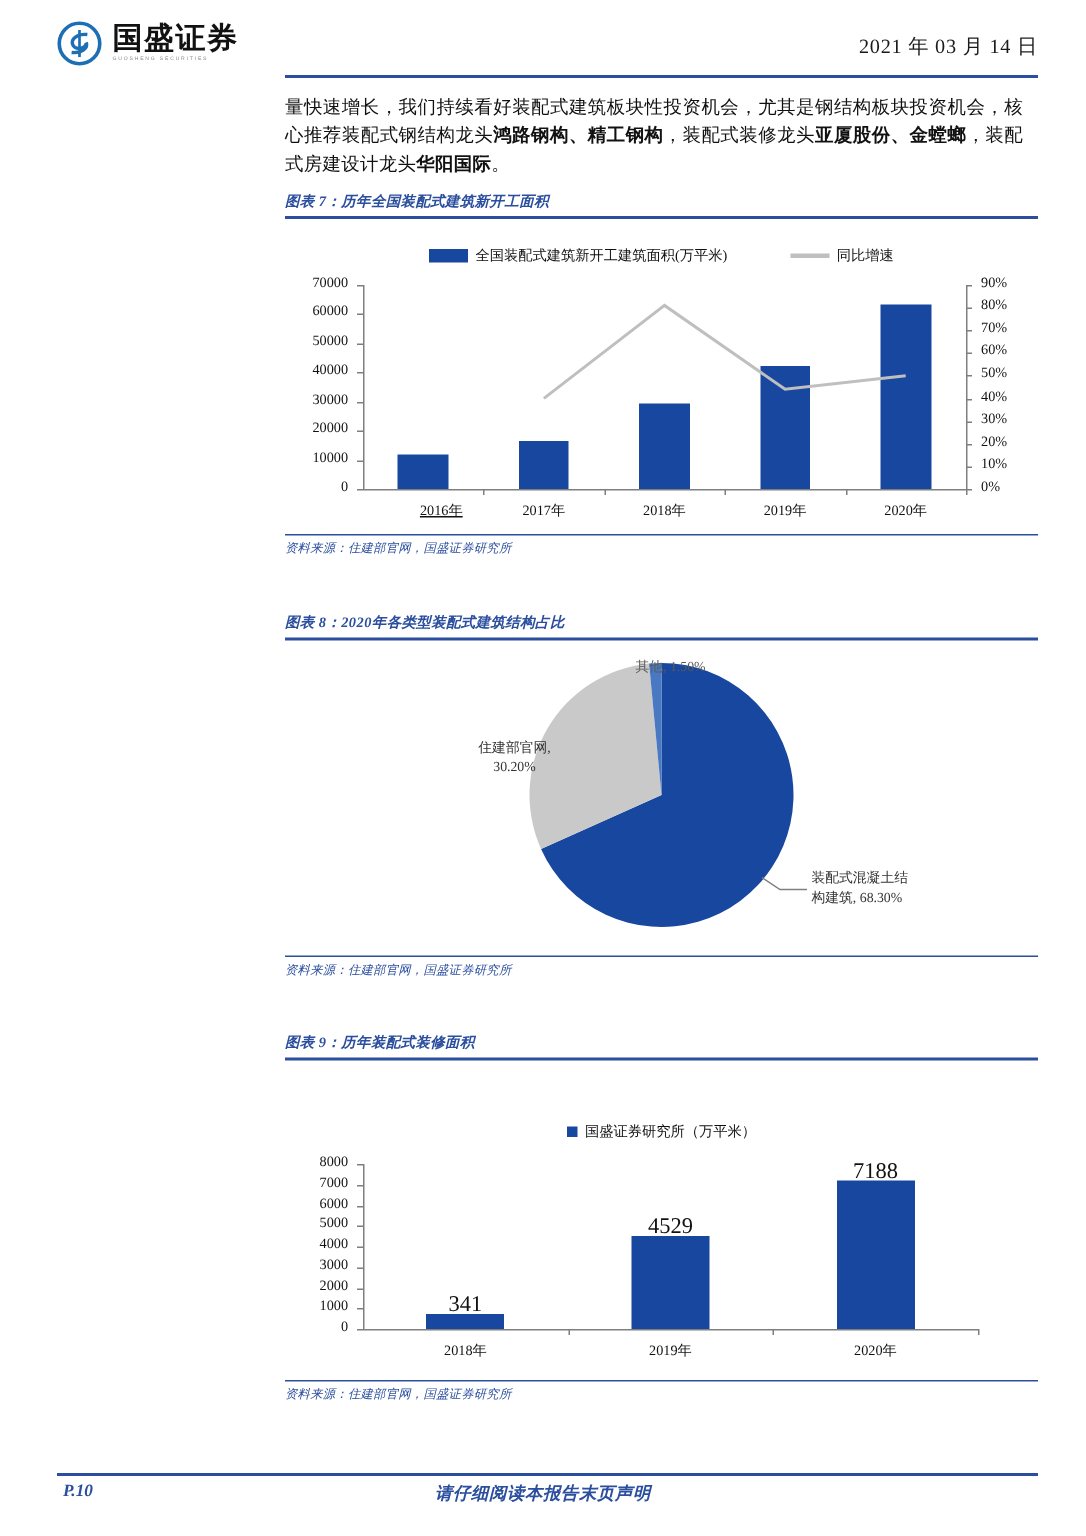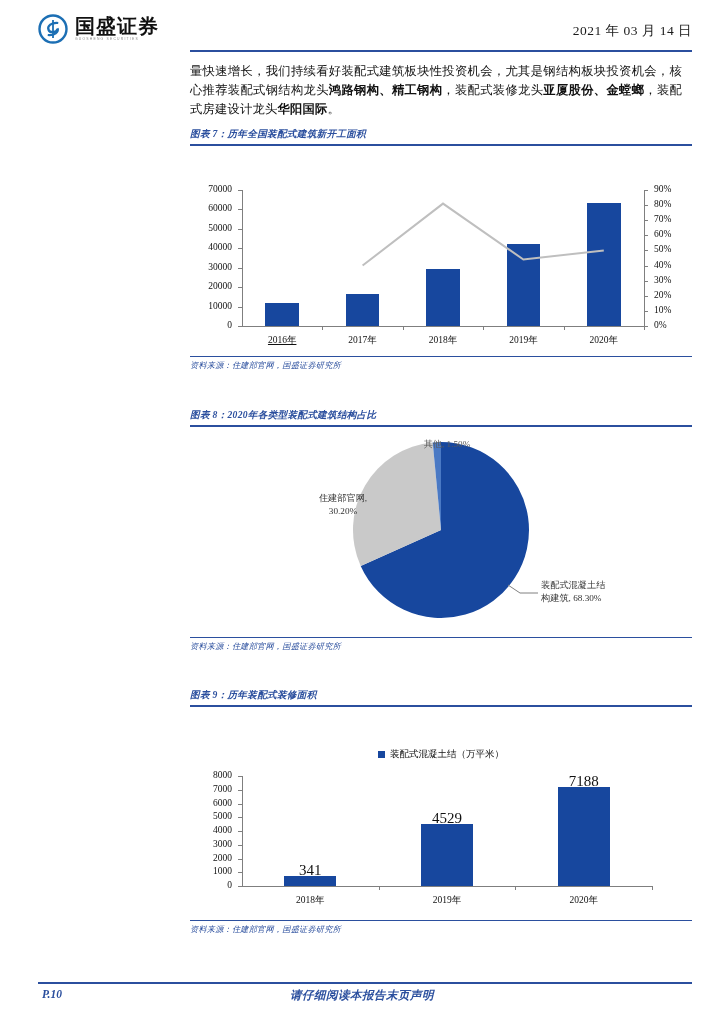--- a/index.html
+++ b/index.html
@@ -87,20 +87,30 @@
 
   <div class="bodytext">
     <span>量快速增长，我们持续看好装配式建筑板块性投资机会，尤其是钢结构板块投资机会，核心推荐装配式钢结构龙头</span><b>鸿路钢构、精工钢构</b><span>，装配式装修龙头</span><b>亚厦股份、金螳螂</b><span>，装配式房建设计龙头</span><b>华阳国际</b><span>。</span>
   </div>
 
   <div class="fig" style="top:128px;">
     <div class="fig-title">图表 7：历年全国装配式建筑新开工面积</div>
     <div class="fig-rule"></div>
   </div>
 
+  <div class="legend" style="position:absolute;left:190px;top:164px;width:502px;">
+    <div class="legend-item">
+      <span class="swatch-box"></span>
+      <span>全国装配式建筑新开工建筑面积(万平米)</span>
+    </div>
+    <div class="legend-item">
+      <span class="swatch-line"></span>
+      <span>同比增速</span>
+    </div>
+  </div>
 
   <div class="plot" id="chart1" style="position:absolute;left:190px;top:186px;width:502px;height:170px;">
       <div class="ylab" style="left: 0px; top: -2px; width: 42px;">70000</div>
       <div class="tick" style="left: 48px; top: 4px;"></div>
       <div class="ylab" style="left: 0px; top: 17.4286px; width: 42px;">60000</div>
       <div class="tick" style="left: 48px; top: 23.4286px;"></div>
       <div class="ylab" style="left: 0px; top: 36.8571px; width: 42px;">50000</div>
       <div class="tick" style="left: 48px; top: 42.8571px;"></div>
       <div class="ylab" style="left: 0px; top: 56.2857px; width: 42px;">40000</div>
       <div class="tick" style="left: 48px; top: 62.2857px;"></div>
@@ -130,21 +140,21 @@
       <div class="tick" style="left: 454px; top: 109.778px;"></div>
       <div class="ylab r" style="left: 464px; top: 118.889px; width: 38px;">10%</div>
       <div class="tick" style="left: 454px; top: 124.889px;"></div>
       <div class="ylab r" style="left: 464px; top: 134px; width: 38px;">0%</div>
       <div class="tick" style="left: 454px; top: 140px;"></div>
       <div class="axis-v" style="left: 52px; top: 4px; height: 136px;"></div>
       <div class="axis-v" style="left: 454px; top: 4px; height: 136px;"></div>
       <div class="axis-h" style="left: 52px; top: 140px; width: 402px;"></div>
       <div class="bar" style="left: 75.316px; top: 117.074px; width: 33.768px; height: 22.9257px;"></div>
       <div class="tick" style="left: 132.4px; top: 140px; width: 1px; height: 4px; background: rgb(127, 127, 127);"></div>
-      <div class="xlab" style="left: 52px; top: 148px; width: 80.4px; text-decoration: underline;">2016年</div>
+      <div class="xlab" style="left: 64px; top: 148px; width: 80.4px; text-decoration: underline;">2016年</div>
       <div class="bar" style="left: 155.716px; top: 108.331px; width: 33.768px; height: 31.6686px;"></div>
       <div class="tick" style="left: 212.8px; top: 140px; width: 1px; height: 4px; background: rgb(127, 127, 127);"></div>
       <div class="xlab" style="left: 132.4px; top: 148px; width: 80.4px;">2017年</div>
       <div class="bar" style="left: 236.116px; top: 82.88px; width: 33.768px; height: 57.12px;"></div>
       <div class="tick" style="left: 293.2px; top: 140px; width: 1px; height: 4px; background: rgb(127, 127, 127);"></div>
       <div class="xlab" style="left: 212.8px; top: 148px; width: 80.4px;">2018年</div>
       <div class="bar" style="left: 316.516px; top: 58.4px; width: 33.768px; height: 81.6px;"></div>
       <div class="tick" style="left: 373.6px; top: 140px; width: 1px; height: 4px; background: rgb(127, 127, 127);"></div>
       <div class="xlab" style="left: 293.2px; top: 148px; width: 80.4px;">2019年</div>
       <div class="bar" style="left: 396.916px; top: 16.6286px; width: 33.768px; height: 123.371px;"></div>
@@ -185,21 +195,21 @@
   </div>
 
   <div class="fig" style="top:689px;">
     <div class="fig-title">图表 9：历年装配式装修面积</div>
     <div class="fig-rule"></div>
   </div>
 
   <div class="legend" style="position:absolute;left:190px;top:748px;width:502px;">
     <div class="legend-item">
       <span class="swatch-box sm"></span>
-      <span>装配式混凝土结（万平米）</span>
+      <span>国盛证券研究所（万平米）</span>
     </div>
   </div>
 
   <div class="plot" id="chart3" style="position:absolute;left:190px;top:766px;width:502px;height:150px;">
       <div class="ylab" style="left: 0px; top: 4px; width: 42px;">8000</div>
       <div class="tick" style="left: 48px; top: 10px;"></div>
       <div class="ylab" style="left: 0px; top: 17.75px; width: 42px;">7000</div>
       <div class="tick" style="left: 48px; top: 23.75px;"></div>
       <div class="ylab" style="left: 0px; top: 31.5px; width: 42px;">6000</div>
       <div class="tick" style="left: 48px; top: 37.5px;"></div>

